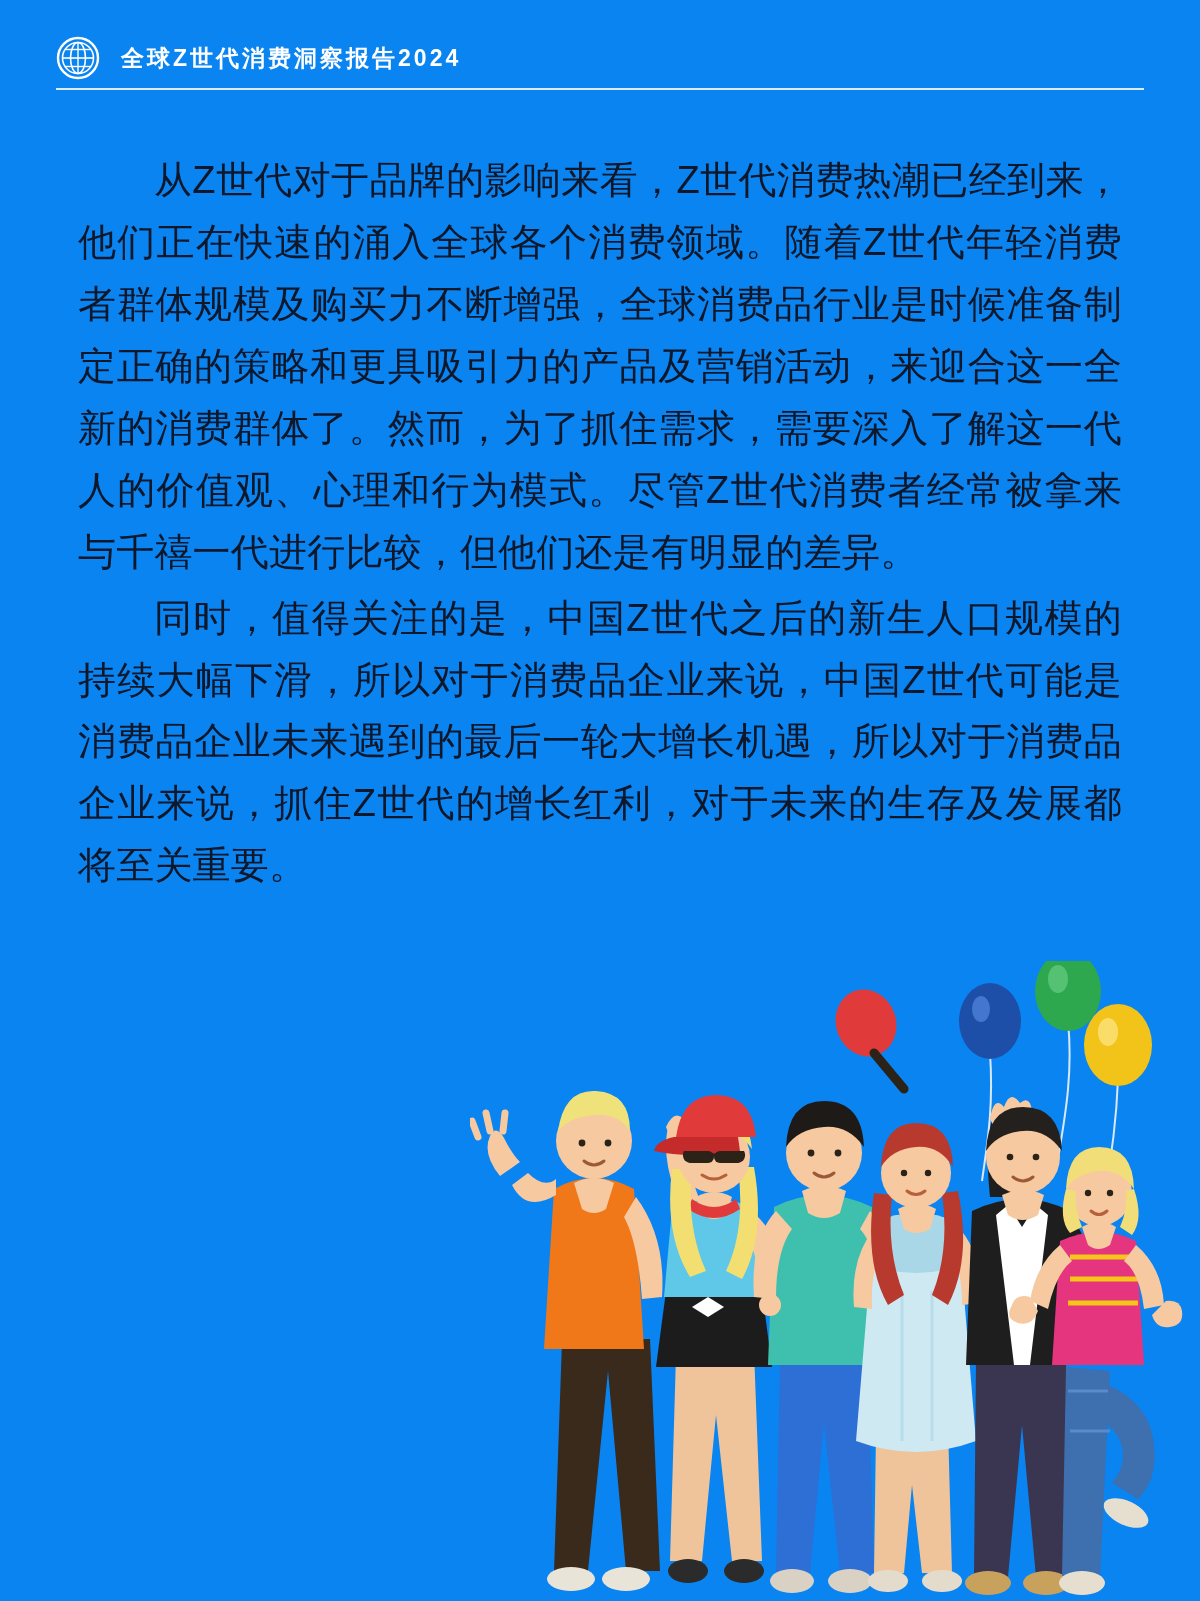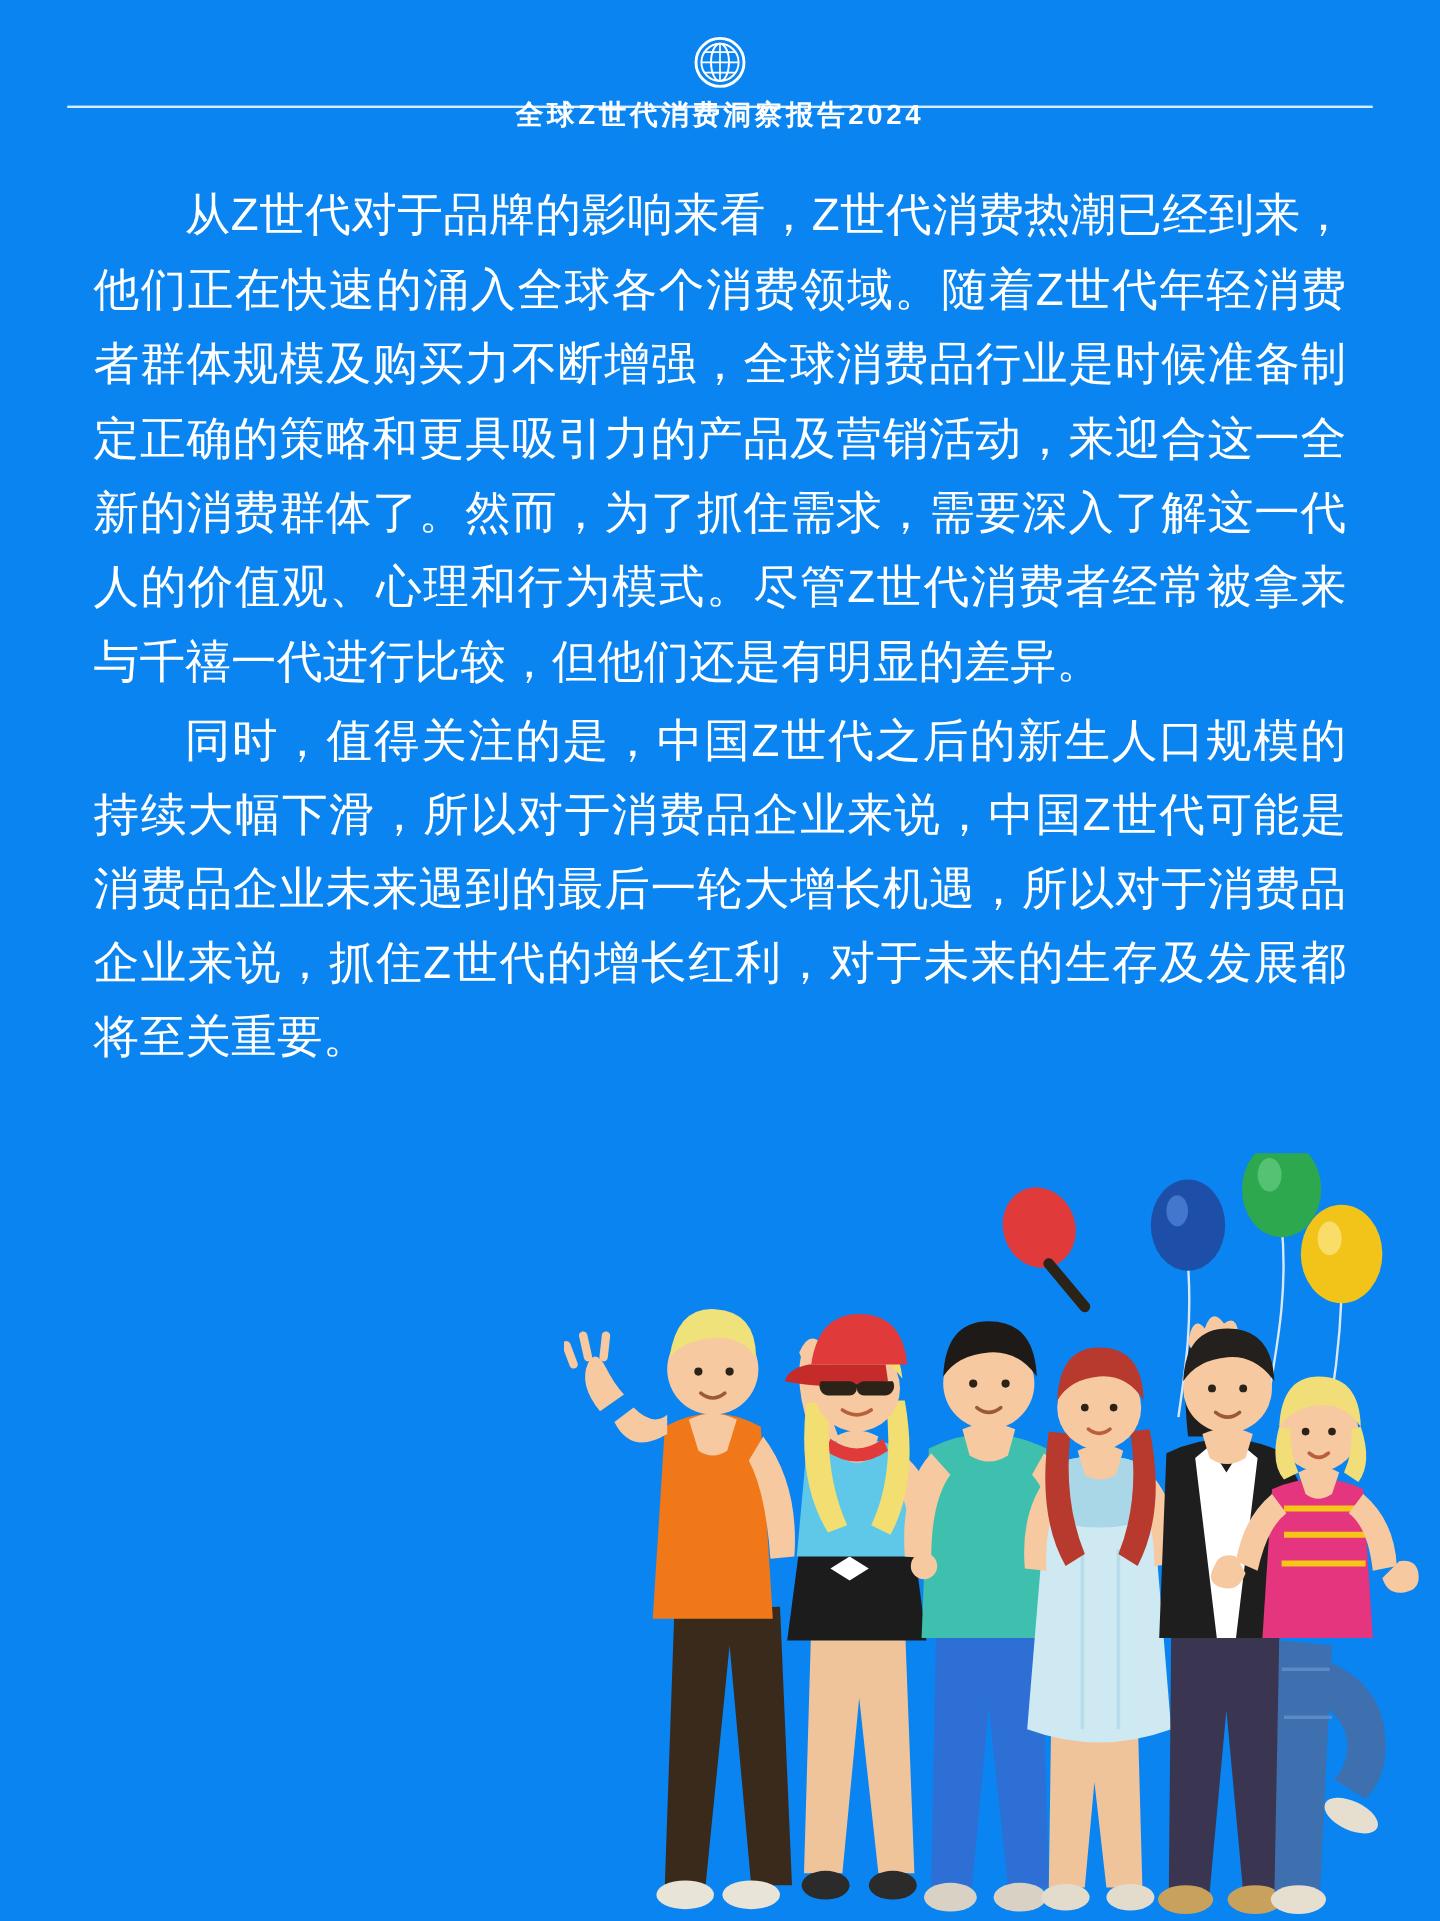--- a/index.html
+++ b/index.html
@@ -27,23 +27,22 @@
   .header {
     position: absolute;
     left: 56px;
     top: 30px;
     right: 56px;
     height: 70px;
   }
   .header-row {
     display: flex;
     align-items: center;
-    gap: 10px;
+    gap: 21px;
     height: 56px;
-    flex-direction: column;
   }
   .globe-icon {
     width: 44px;
     height: 44px;
     flex: 0 0 44px;
     display: block;
   }
   .header-title {
     color: #ffffff;
     font-size: 23px;
@@ -62,21 +61,21 @@
   }
 
   
   .content {
     position: absolute;
     left: 78px;
     top: 150px;
     width: 1044px;
   }
   .para {
-    color: #ffffff;
+    color: #0f172a;
     font-size: 38px;
     line-height: 1.63;
     text-align: justify;
     text-justify: inter-ideograph;
     text-indent: 2em;
     margin: 0 0 4px 0;
     font-weight: 500;
     letter-spacing: 0.2px;
   }
 

